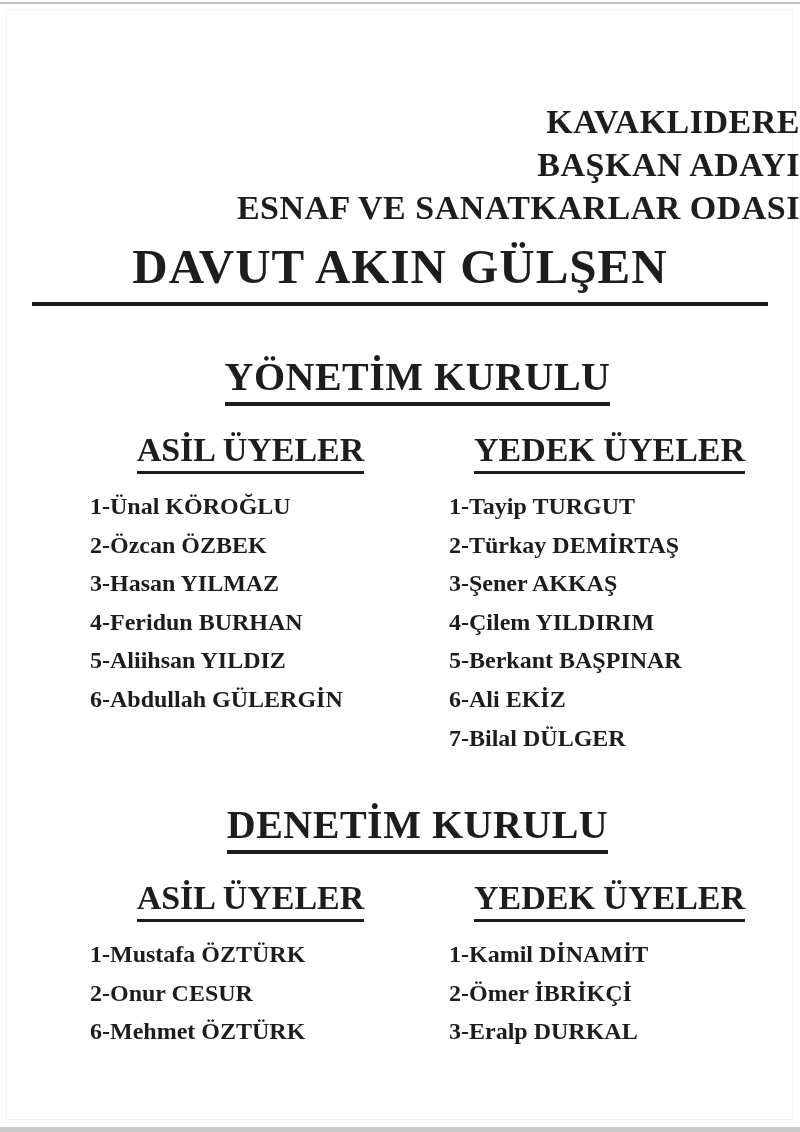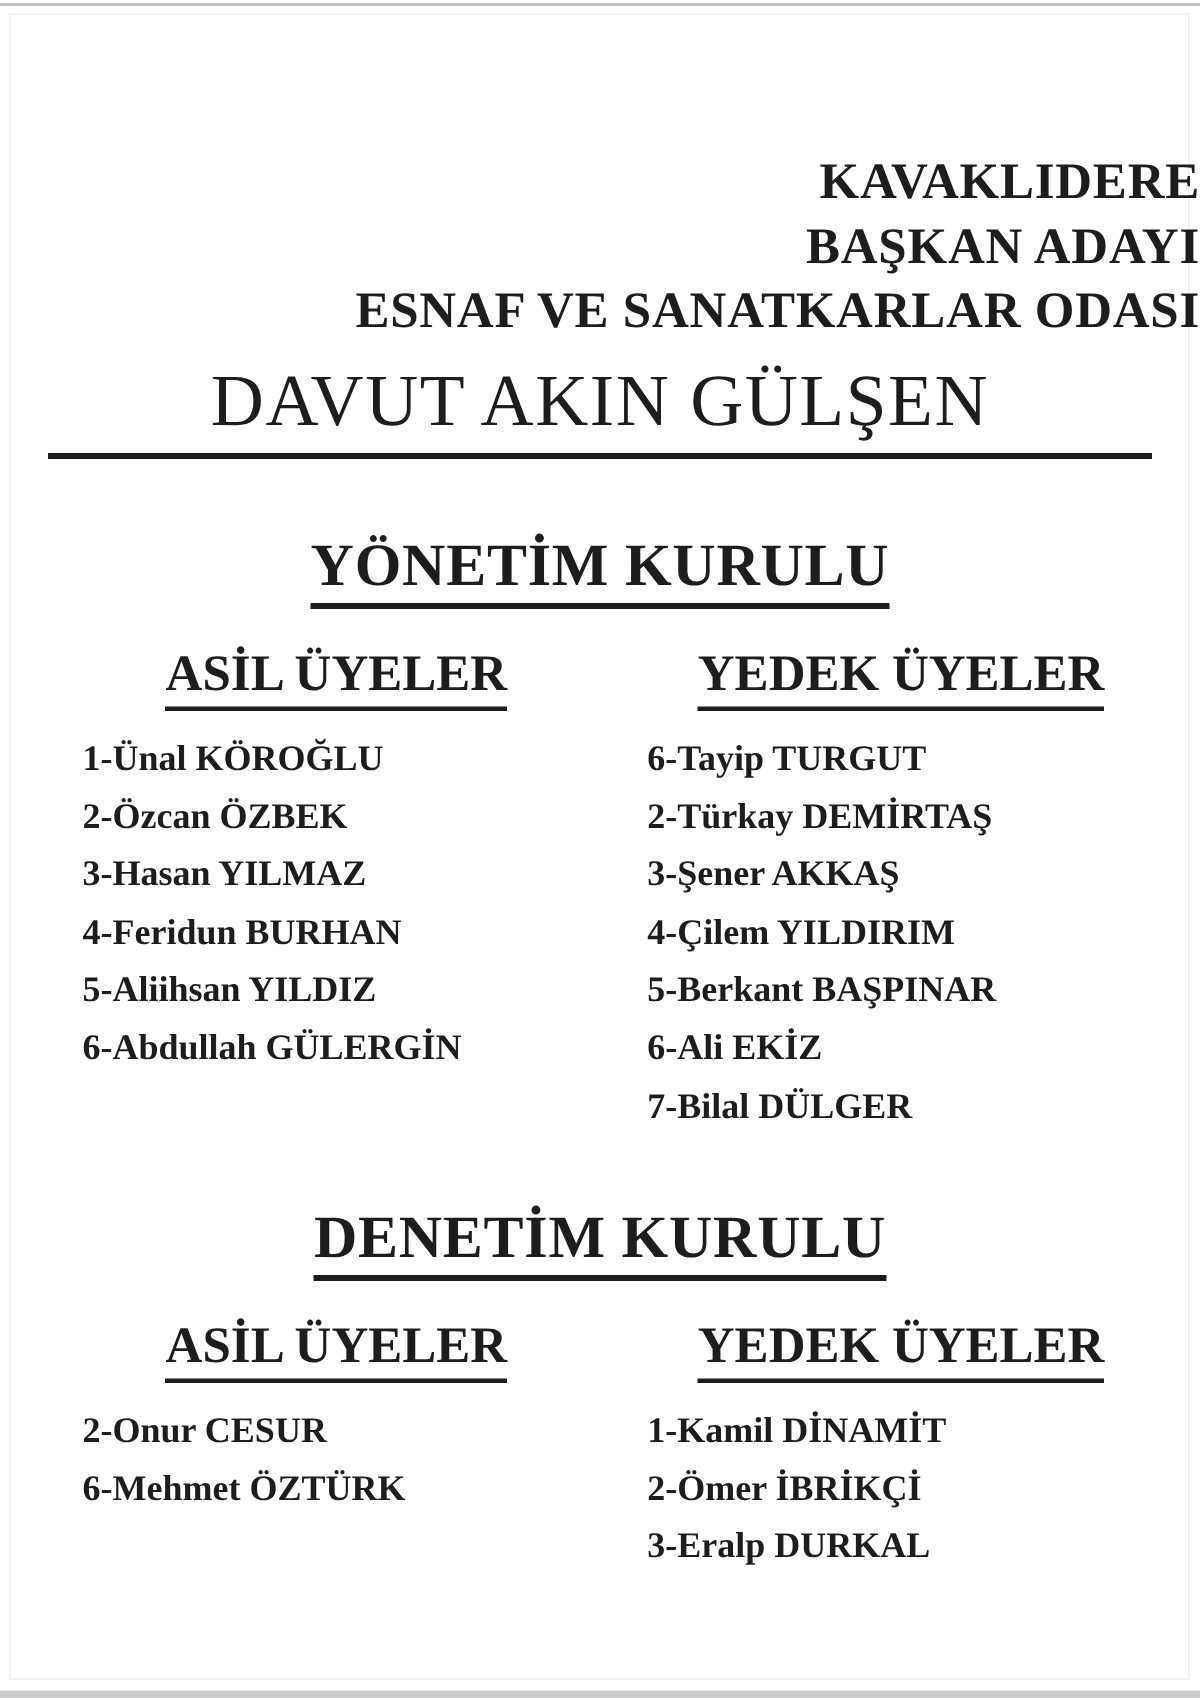--- a/index.html
+++ b/index.html
@@ -44,32 +44,32 @@
     line-height: 43px;
     letter-spacing: 0.5px;
     white-space: nowrap;
     text-align: right;
   }
 
   .candidate {
     font-size: 49px;
     line-height: 52px;
     margin: 12px 0 0;
-    font-weight: normal;
+    font-weight: bold;
     letter-spacing: 1px;
     white-space: nowrap;
   }
 
   .rule {
     border: none;
     border-top: 4px solid #1d1d1d;
     margin: 9px 32px 0;
   }
 
-  section.board { margin-top: 50px; }
+  section.board { margin-top: 50px; padding-left: 35px; }
   section.board.second { margin-top: 47px; }
 
   .board-title {
     font-size: 40px;
     line-height: 42px;
     margin: 0;
     font-weight: bold;
     letter-spacing: 0.5px;
   }
   .board-title .u {
@@ -138,40 +138,41 @@
           <li>3-Hasan YILMAZ</li>
           <li>4-Feridun BURHAN</li>
           <li>5-Aliihsan YILDIZ</li>
           <li>6-Abdullah GÜLERGİN</li>
         </ul>
       </div>
 
       <div class="col">
         <h3 class="col-heading"><span class="u">YEDEK ÜYELER</span></h3>
         <ul class="member-list">
-          <li>6-Tayip TURGUT</li>
+          <li>1-Tayip TURGUT</li>
           <li>2-Türkay DEMİRTAŞ</li>
           <li>3-Şener AKKAŞ</li>
           <li>4-Çilem YILDIRIM</li>
           <li>5-Berkant BAŞPINAR</li>
           <li>6-Ali EKİZ</li>
           <li>7-Bilal DÜLGER</li>
         </ul>
       </div>
 
     </div>
   </section>
 
   <section class="board second">
     <h2 class="board-title"><span class="u">DENETİM KURULU</span></h2>
     <div class="cols">
 
       <div class="col">
         <h3 class="col-heading"><span class="u">ASİL ÜYELER</span></h3>
         <ul class="member-list">
+          <li>1-Mustafa ÖZTÜRK</li>
           <li>2-Onur CESUR</li>
           <li>6-Mehmet ÖZTÜRK</li>
         </ul>
       </div>
 
       <div class="col">
         <h3 class="col-heading"><span class="u">YEDEK ÜYELER</span></h3>
         <ul class="member-list">
           <li>1-Kamil DİNAMİT</li>
           <li>2-Ömer İBRİKÇİ</li>

